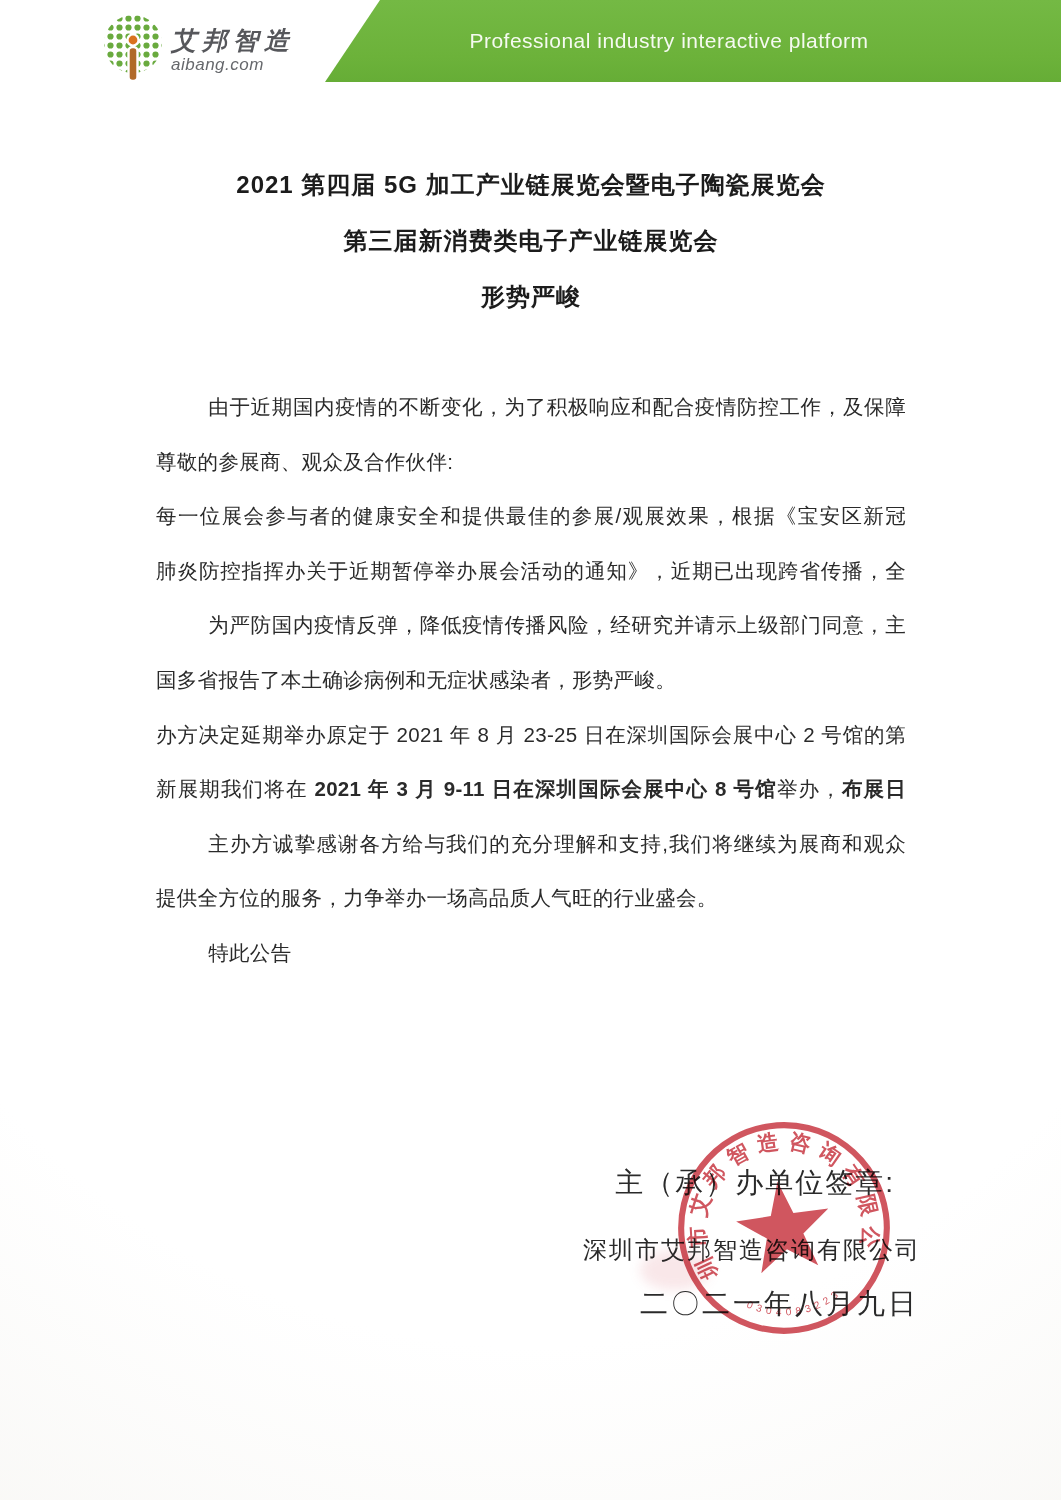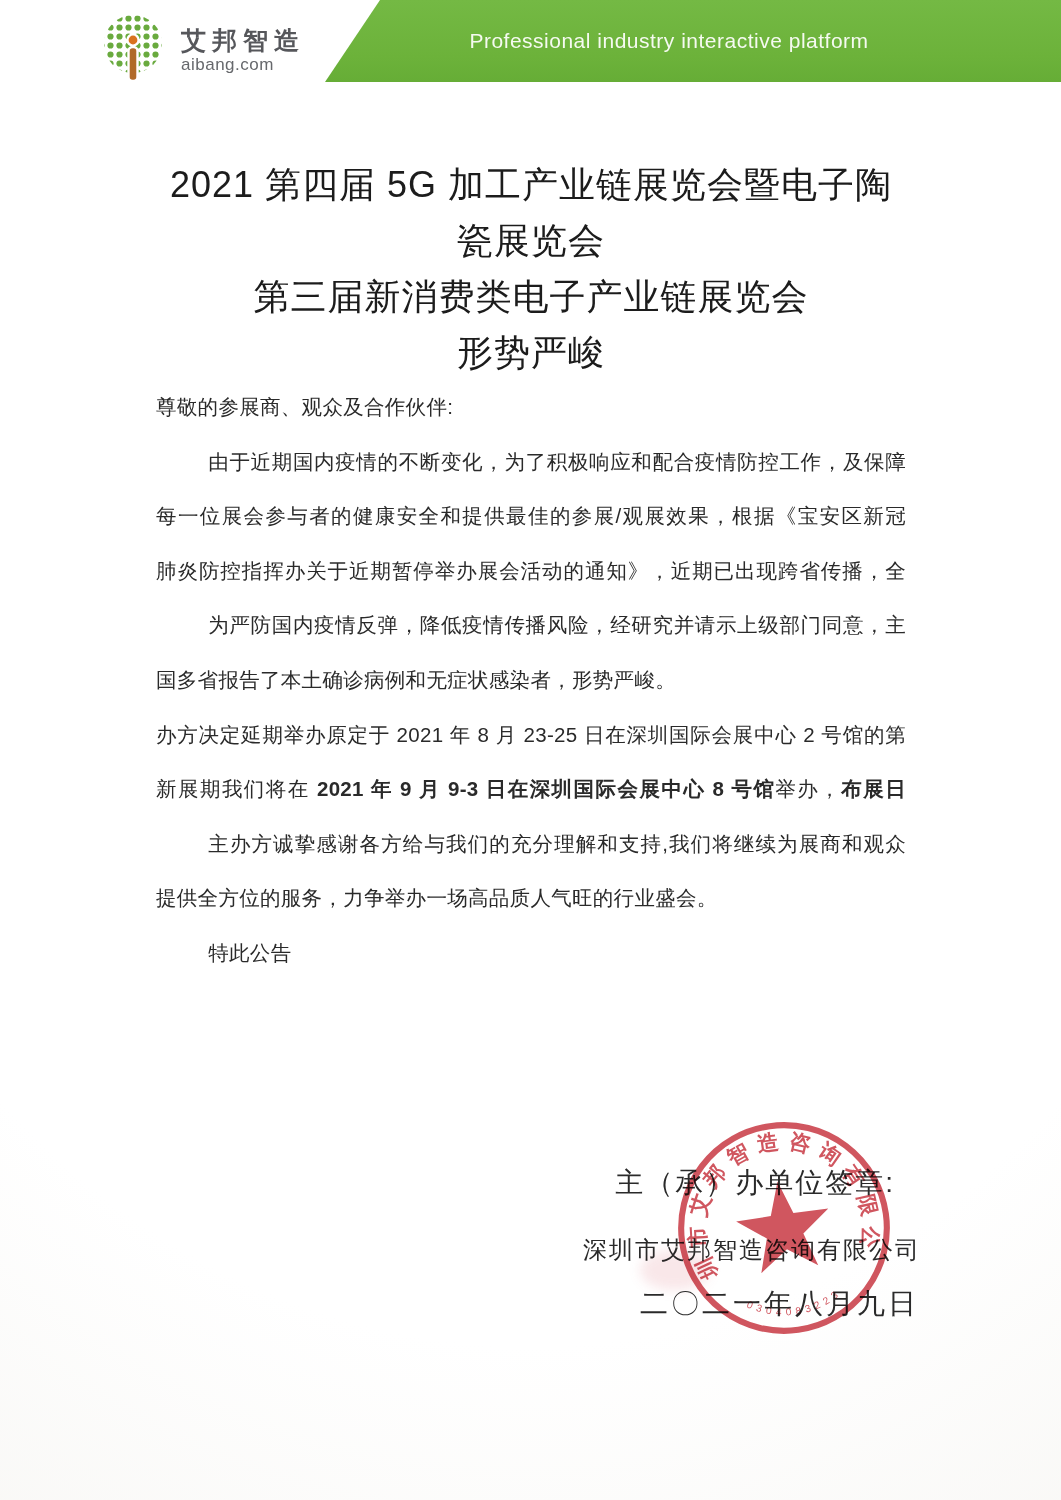--- a/index.html
+++ b/index.html
@@ -7,34 +7,34 @@
     position:relative;
     width:1061px;height:1500px;
     margin:0 auto;
     background:radial-gradient(130% 105% at 50% 32%, #ffffff 55%, #f6f5f2 88%, #efeeeb 100%);
     overflow:hidden;
     font-family:"Liberation Sans","DejaVu Sans",sans-serif;
     color:#222;
   }
   
   .logo{position:absolute;left:97px;top:14px;display:flex;align-items:center;}
-  .logo-text{margin-left:10px;}
+  .logo-text{font-style:italic;}
   .brand{font-size:25px;font-weight:600;color:#56575b;letter-spacing:6px;line-height:30px;}
   .domain{font-size:17px;color:#66686c;letter-spacing:.5px;line-height:20px;}
   .banner{
     position:absolute;top:0;right:0;width:736px;height:82px;
     background:linear-gradient(180deg,#74b944 0%,#6cb23a 70%,#66ad36 100%);
     clip-path:polygon(55px 0,100% 0,100% 100%,0 100%);
     display:flex;align-items:center;justify-content:center;
     padding-right:48px;box-sizing:border-box;
   }
   .banner-text{color:#f5faf0;font-size:21px;letter-spacing:.5px;}
   
   .title{position:absolute;left:156px;top:157px;width:750px;text-align:center;
-         font-size:36px;font-weight:400;color:#1c1c1c;line-height:56px;letter-spacing:1px;}
+         font-size:24px;font-weight:700;color:#1c1c1c;line-height:56px;letter-spacing:1px;}
   
   .body{position:absolute;left:156px;top:380px;width:750px;
         font-size:20.5px;color:#2a2a2a;letter-spacing:.3px;}
   .bodyline{height:54.6px;line-height:54.6px;white-space:pre-wrap;}
   .indent{text-indent:2.55em;}
   .fill{text-align:justify;text-align-last:justify;}
   .b{font-weight:700;}
   
   .signature{position:absolute;top:1168px;right:140px;text-align:right;color:#2a2a2a;}
   .sig-label{font-size:28px;letter-spacing:2px;margin:0 26px 36px 0;line-height:30px;}
@@ -72,28 +72,28 @@
     <span class="banner-text">Professional industry interactive platform</span>
   </div>
 
   <div class="title">
     <div>2021 第四届 5G 加工产业链展览会暨电子陶瓷展览会</div>
     <div>第三届新消费类电子产业链展览会</div>
     <div>形势严峻</div>
   </div>
 
   <div class="body">
+    <div class="bodyline indent fill">由于近期国内疫情的不断变化，为了积极响应和配合疫情防控工作，及保障</div>
     <div class="bodyline">尊敬的参展商、观众及合作伙伴:</div>
-    <div class="bodyline indent fill">由于近期国内疫情的不断变化，为了积极响应和配合疫情防控工作，及保障</div>
     <div class="bodyline fill">每一位展会参与者的健康安全和提供最佳的参展/观展效果，根据《宝安区新冠</div>
     <div class="bodyline fill">肺炎防控指挥办关于近期暂停举办展会活动的通知》，近期已出现跨省传播，全</div>
     <div class="bodyline indent fill">为严防国内疫情反弹，降低疫情传播风险，经研究并请示上级部门同意，主</div>
     <div class="bodyline">国多省报告了本土确诊病例和无症状感染者，形势严峻。</div>
     <div class="bodyline fill">办方决定延期举办原定于 2021 年 8 月 23-25 日在深圳国际会展中心 2 号馆的第</div>
-    <div class="bodyline fill"><span>新展期我们将在 </span><span class="b">2021 年 9 月 9-3 日在深圳国际会展中心 8 号馆</span><span>举办，</span><span class="b">布展日</span></div>
+    <div class="bodyline fill"><span>新展期我们将在 </span><span class="b">2021 年 3 月 9-11 日在深圳国际会展中心 8 号馆</span><span>举办，</span><span class="b">布展日</span></div>
     <div class="bodyline indent fill">主办方诚挚感谢各方给与我们的充分理解和支持,我们将继续为展商和观众</div>
     <div class="bodyline">提供全方位的服务，力争举办一场高品质人气旺的行业盛会。</div>
     <div class="bodyline indent">特此公告</div>
   </div>
 
   <div class="signature">
     <div class="sig-label">主（承）办单位签章:</div>
     <div class="sig-company">深圳市艾邦智造咨询有限公司</div>
     <div class="sig-date">二〇二一年八月九日</div>
   </div>

